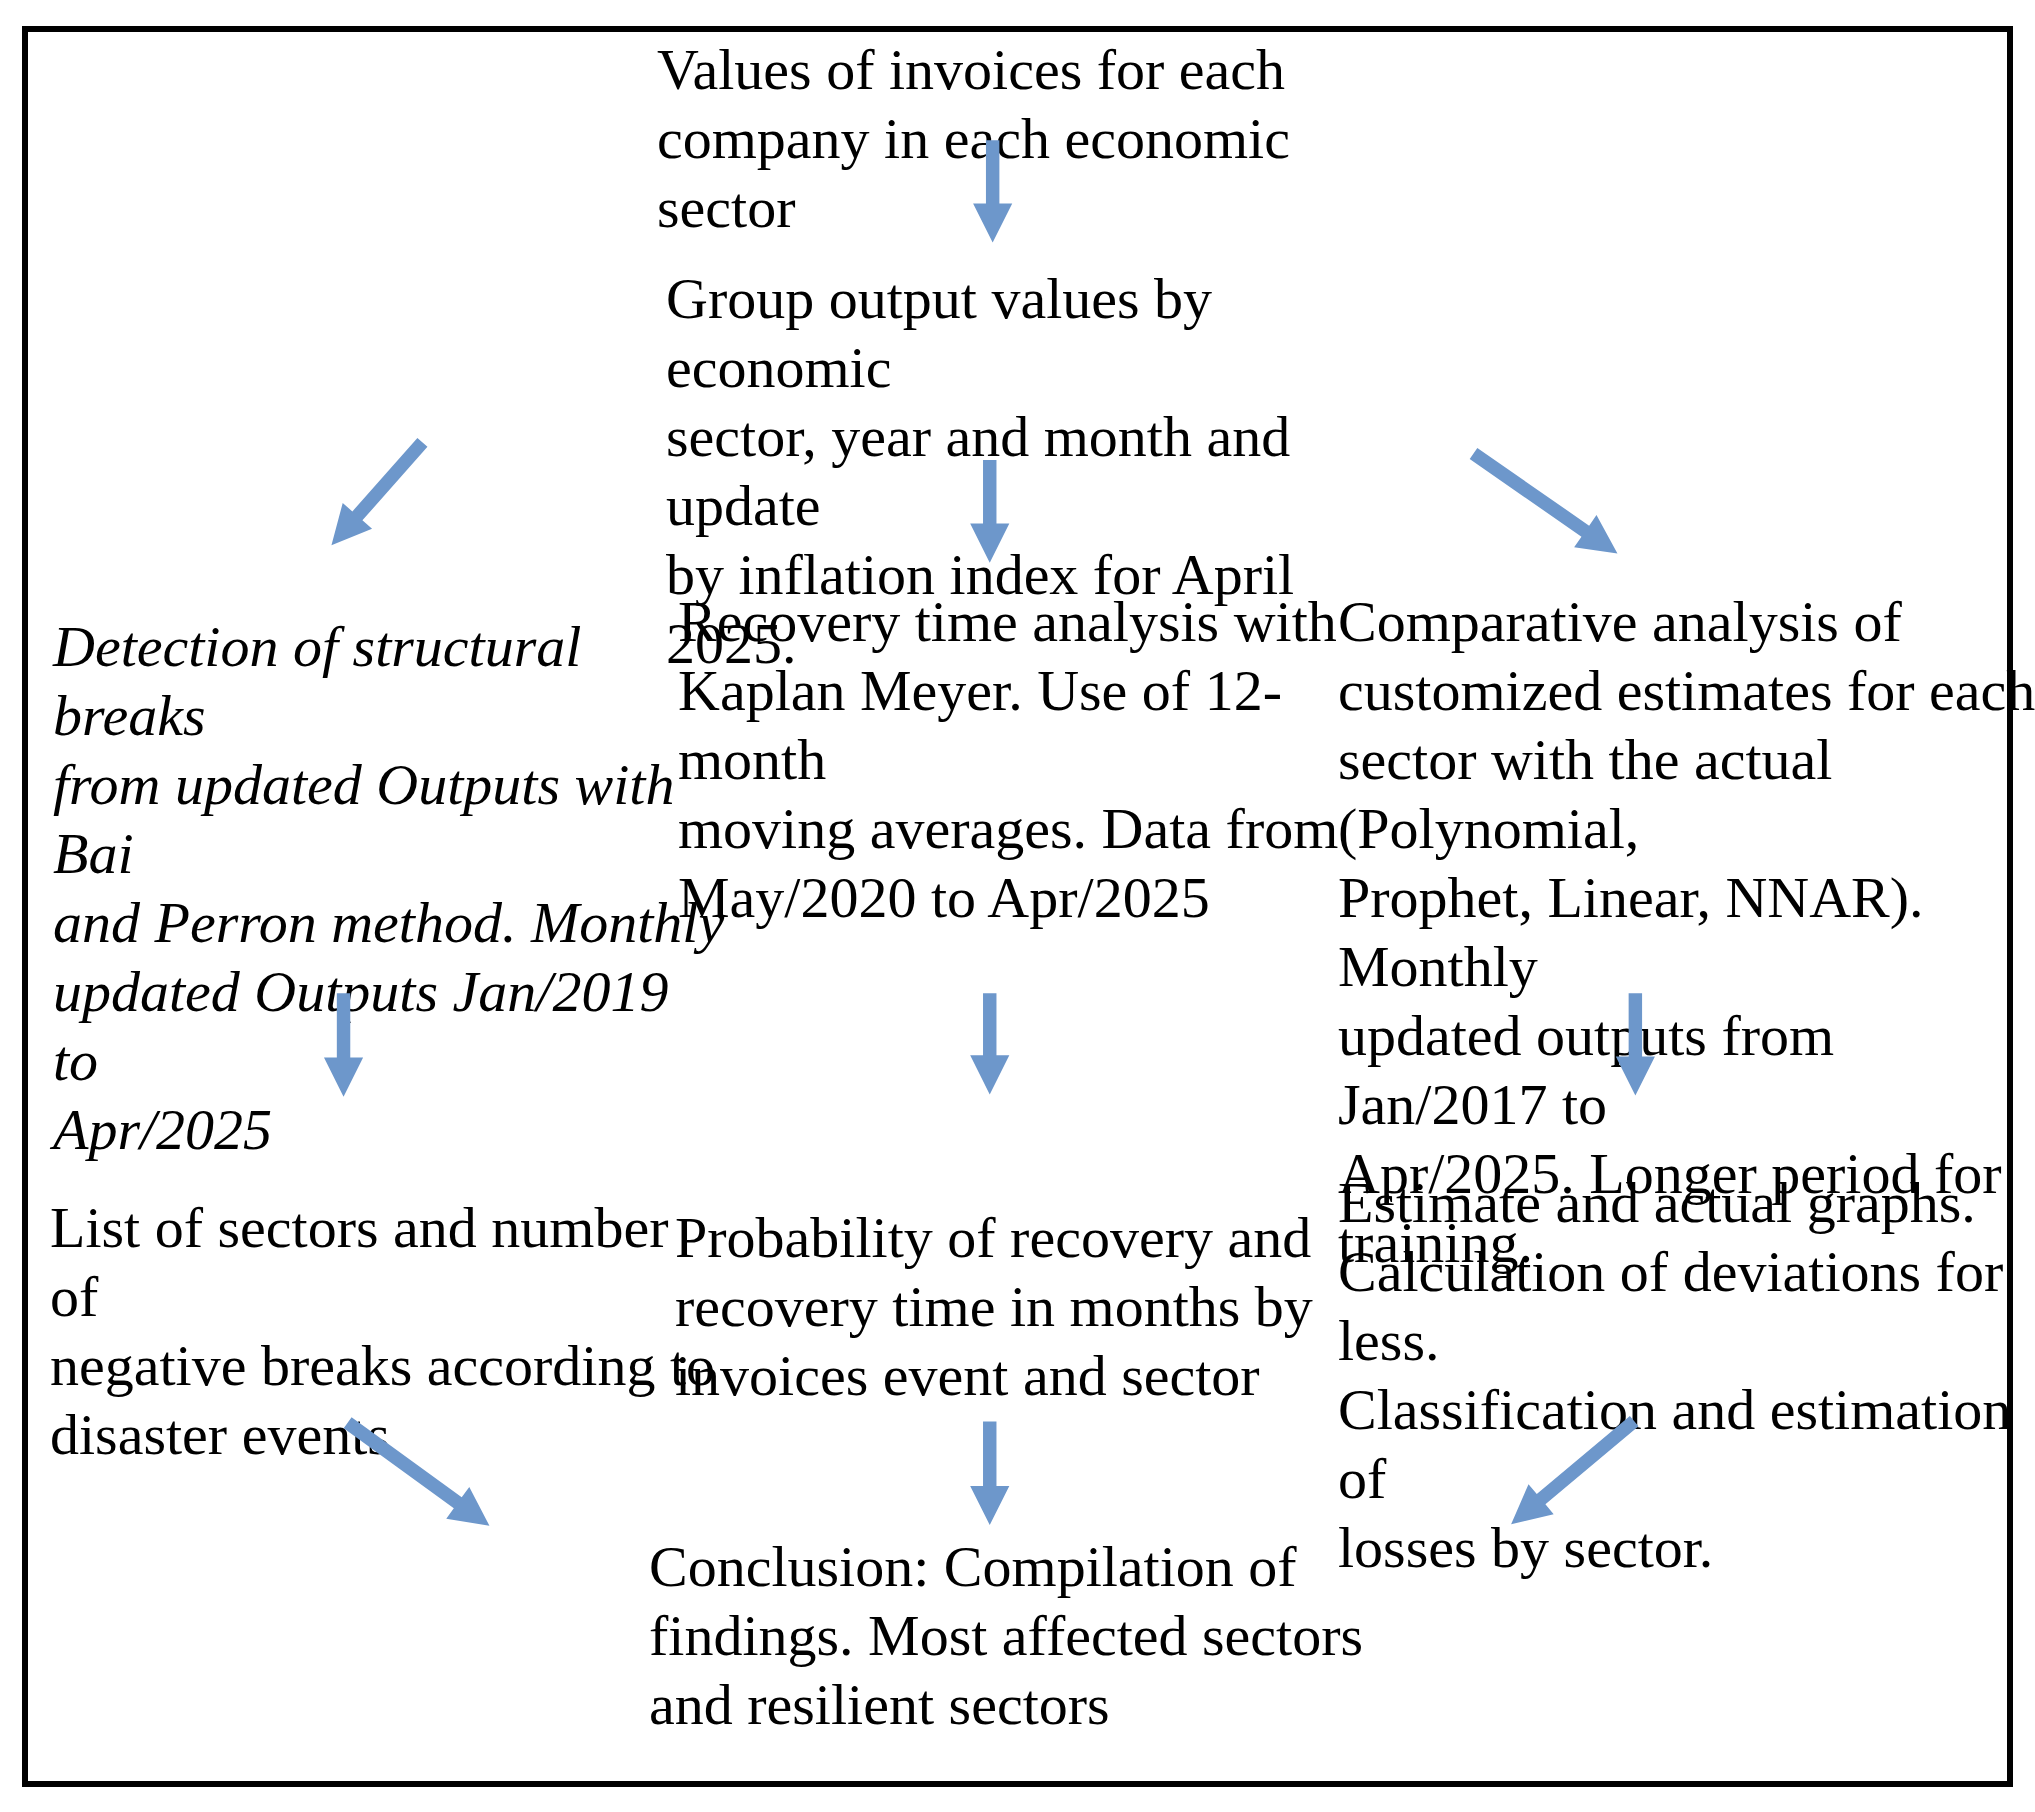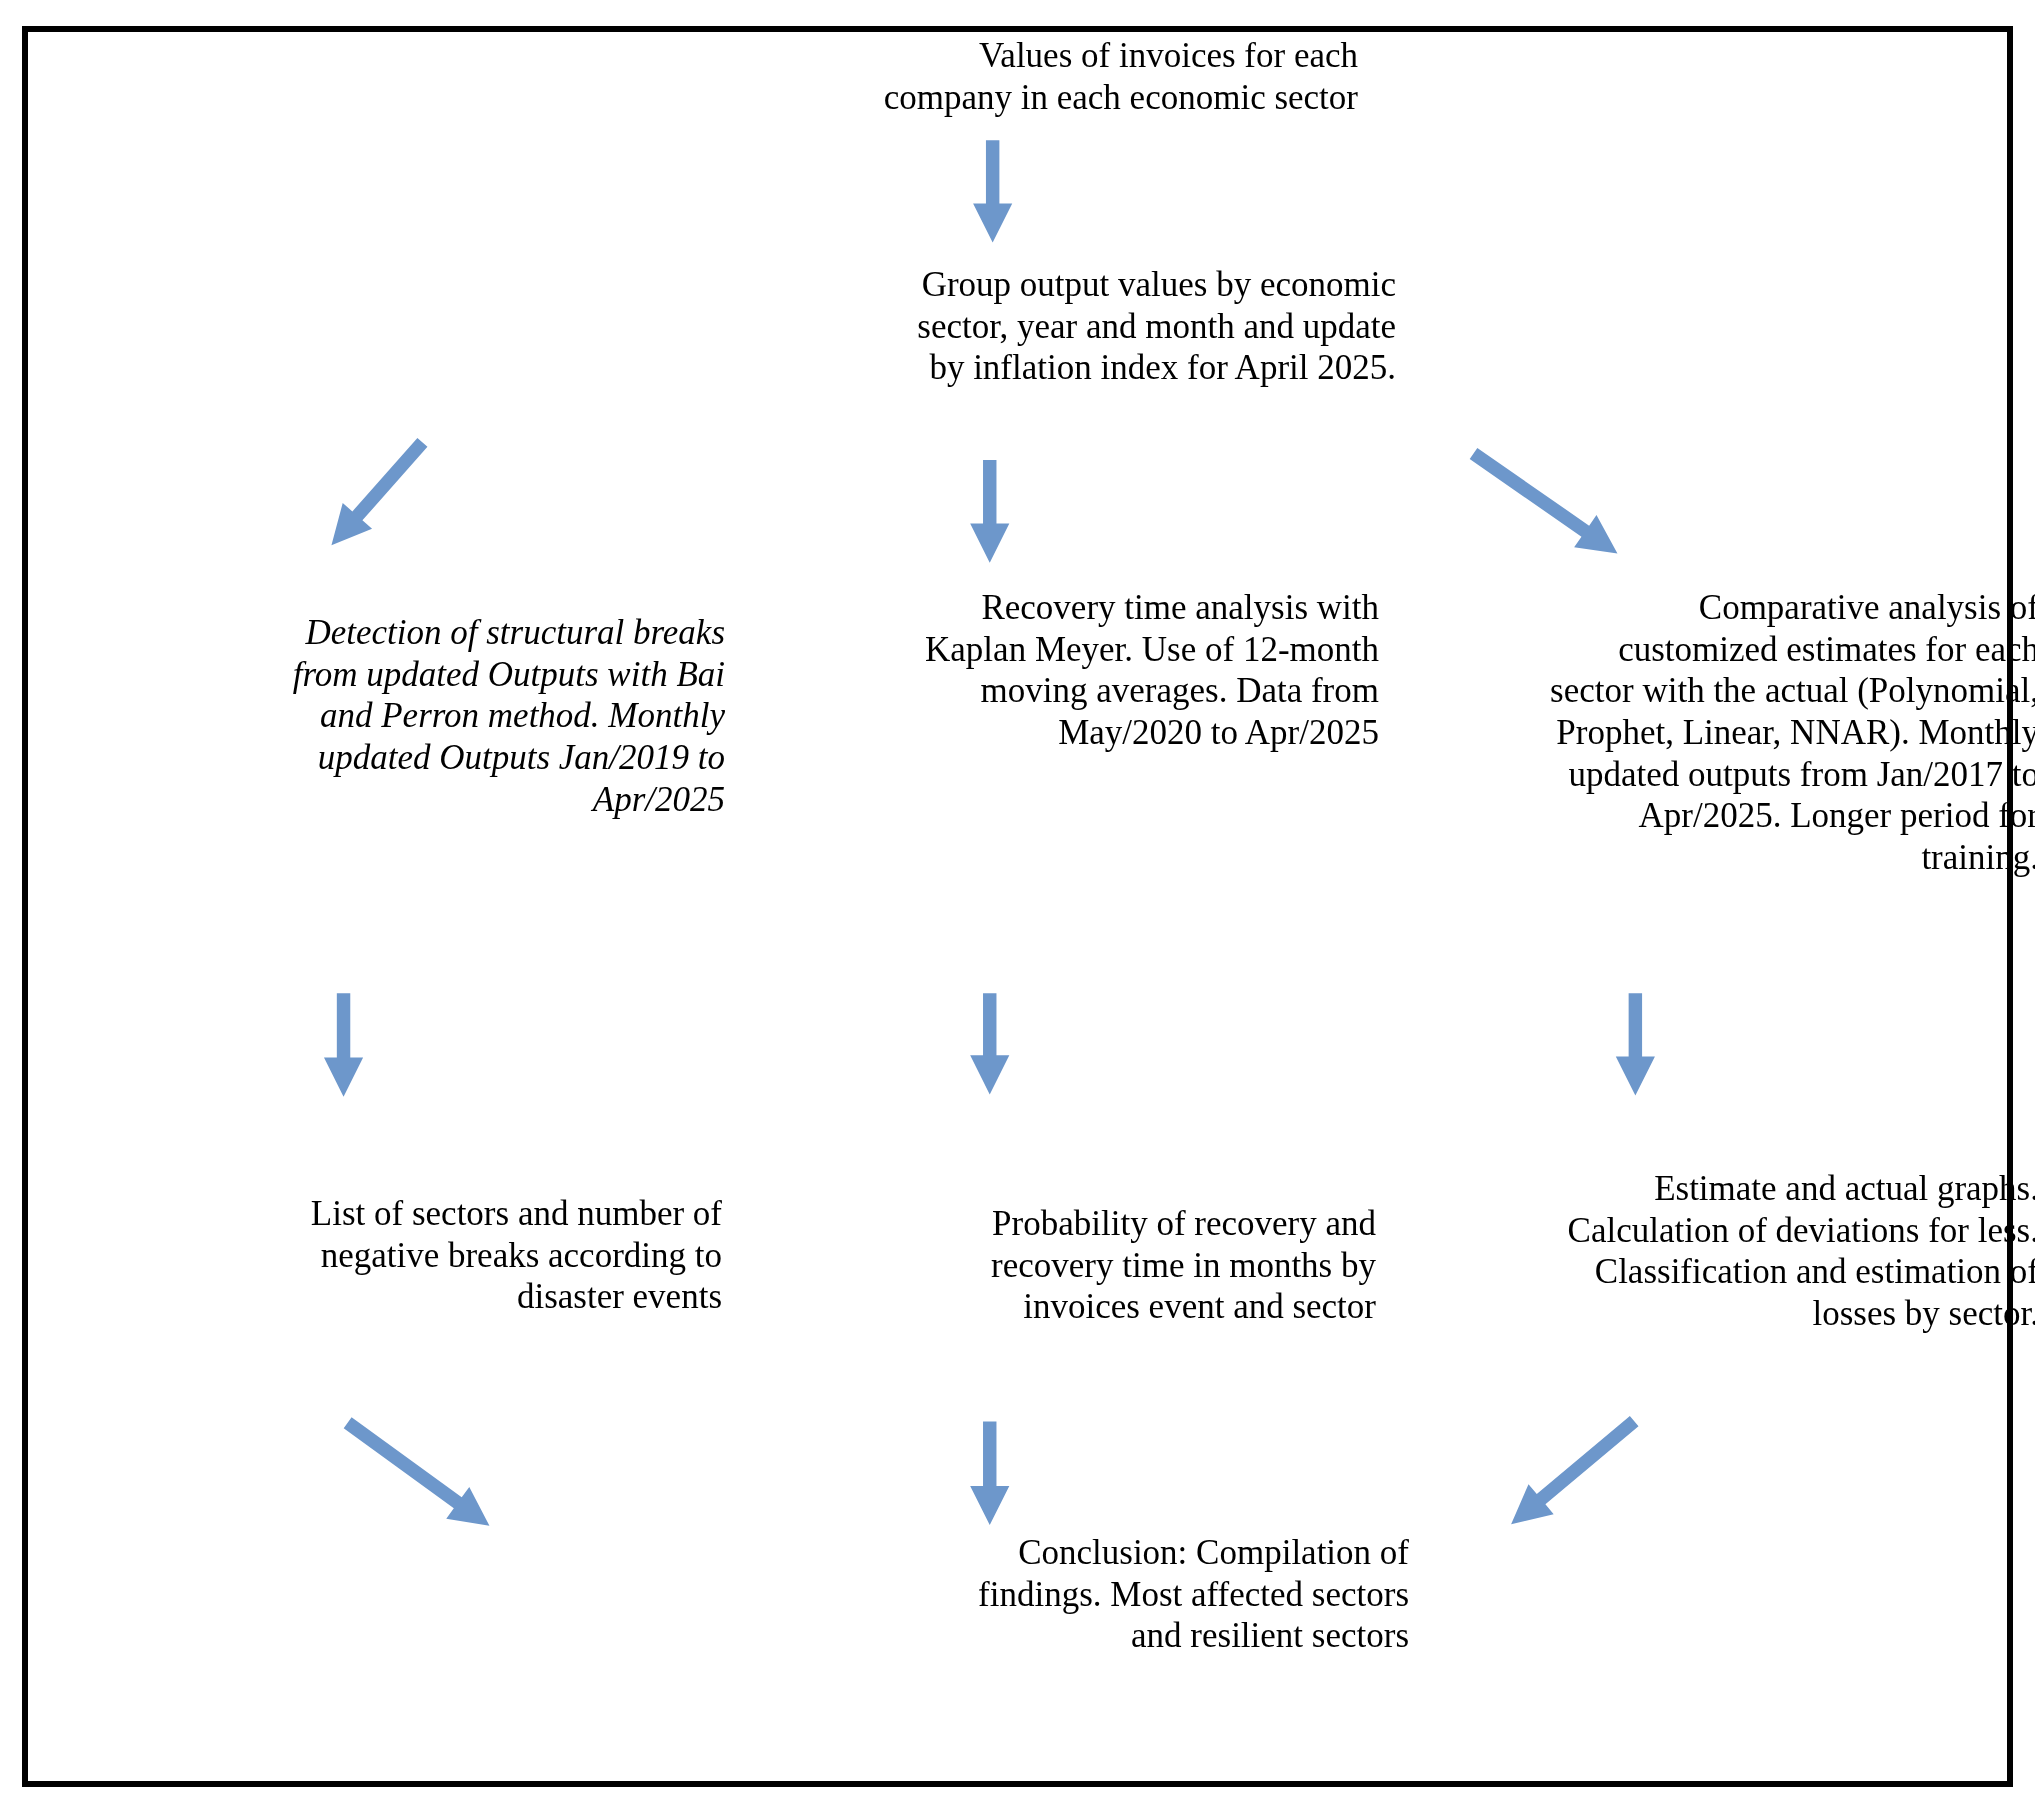--- a/index.html
+++ b/index.html
@@ -19,22 +19,22 @@
     left: 22px;
     top: 26px;
     width: 1991px;
     height: 1761px;
     border: 6.4px solid #000000;
     box-sizing: border-box;
     background: #ffffff;
   }
   .node {
     position: absolute;
-    text-align: right;
-    font-size: 35px;
+    text-align: left;
+    font-size: 58px;
     line-height: 1.19;
     white-space: pre-line;
     color: #000000;
   }
   .arrows-layer {
     position: absolute;
     left: 0;
     top: 0;
     width: 2035px;
     height: 1812px;

